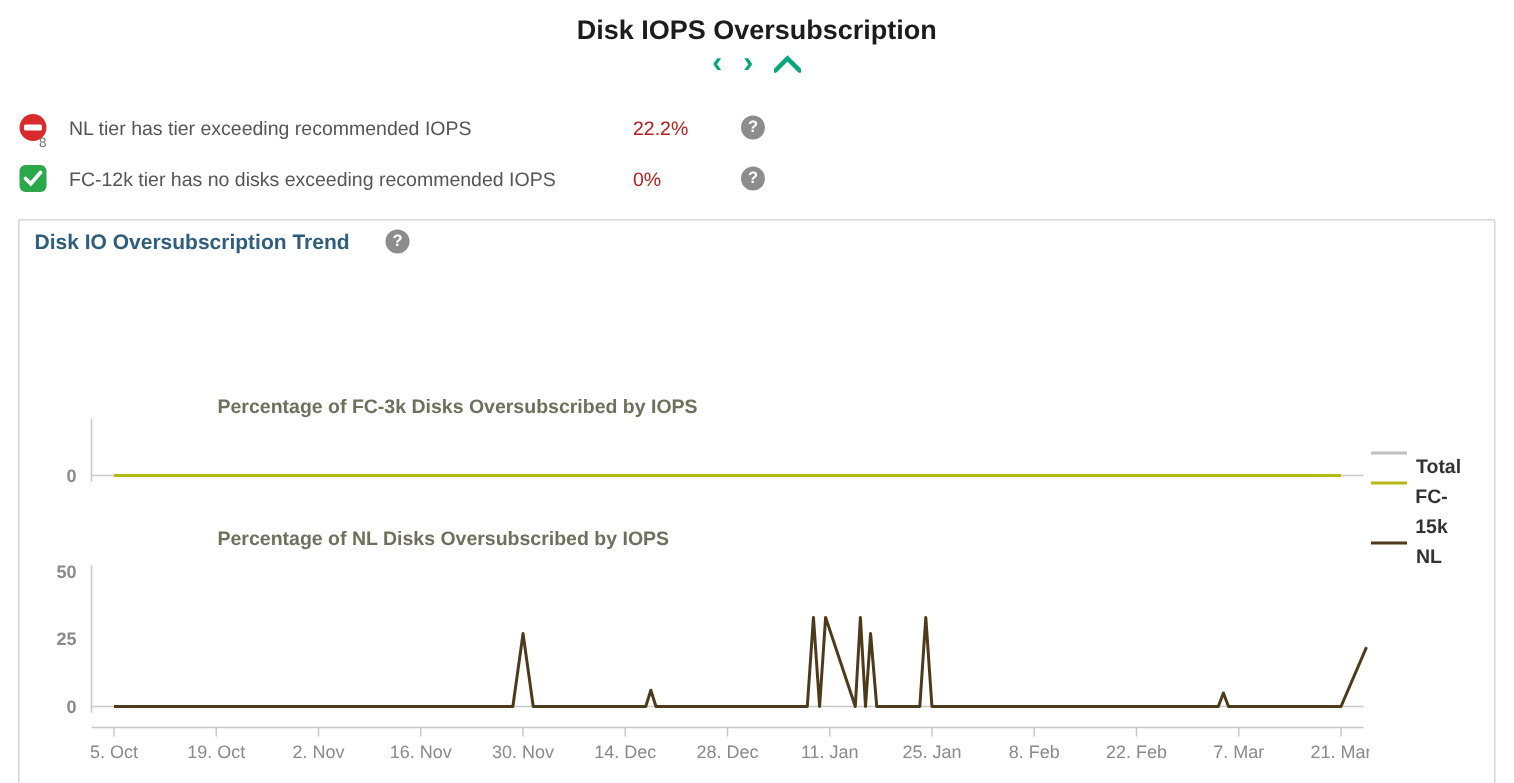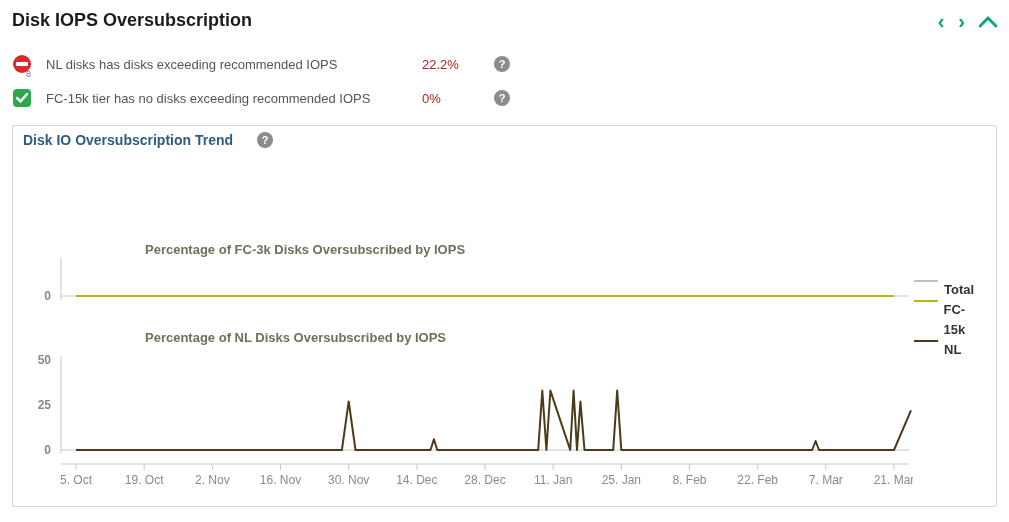--- a/index.html
+++ b/index.html
@@ -1,17 +1,17 @@
 <!DOCTYPE html>
 <html><head>
 <meta charset="utf-8">
 <style>
   html,body { margin:0; padding:0; font-family:"Segoe UI",Arial,sans-serif; font-size:13px; color:#333; background:#fff; }
   .wrap { width:1009px; height:522px; position:relative; box-sizing:border-box; padding:10px 12px; }
-  .header-row { display:flex; align-items:flex-start; }
+  .header-row { display:flex; align-items:center;flex-direction:column; }
   .title { font-size:18px; font-weight:700; color:#1c1c1c; flex:1; }
   .nav-icons { display:flex; gap:14px; align-items:center; color:#06a77d; }
   .nav-icons span, .nav-icons svg { cursor:pointer; }
   .status { margin-top:14px; }
   .status-row { display:flex; align-items:center; height:34px; }
   .status-icon { width:26px; flex:0 0 26px; position:relative; display:flex; justify-content:flex-start; }
   .desc { width:376px; padding-left:8px; color:#555; }
   .pct { width:72px; color:#b91c1c; }
   .help { display:flex; align-items:center; }
   .help-circle { width:16px; height:16px; border-radius:50%; background:#8c8c8c; color:#fff; font-size:11px; font-weight:700; display:flex; align-items:center; justify-content:center; cursor:pointer; }
@@ -48,34 +48,34 @@
 
   <div class="status">
     <div class="status-row">
       <div class="status-icon">
         <svg width="20" height="20" viewBox="0 0 20 20">
             <circle cx="10" cy="10" r="9" fill="#d92b2b"></circle>
             <rect x="4" y="8" width="12" height="4" rx="1" fill="#fff"></rect>
           </svg>
         <span class="sub-count">8</span>
       </div>
-      <div class="desc">NL disks has disks exceeding recommended IOPS</div>
+      <div class="desc">NL tier has tier exceeding recommended IOPS</div>
       <div class="pct">22.2%</div>
       <div class="help">
           <div class="help-circle">?</div>
         </div>
     </div>
     <div class="status-row">
       <div class="status-icon">
         <svg width="20" height="20" viewBox="0 0 20 20">
             <rect x="1" y="1" width="18" height="18" rx="4" fill="#2ba84a"></rect>
             <path d="M5 10 L8.5 13.5 L15 6" stroke="#fff" stroke-width="2.5" fill="none" stroke-linecap="round"></path>
           </svg>
       </div>
-      <div class="desc">FC-15k tier has no disks exceeding recommended IOPS</div>
+      <div class="desc">FC-12k tier has no disks exceeding recommended IOPS</div>
       <div class="pct">0%</div>
       <div class="help">
           <div class="help-circle">?</div>
         </div>
     </div>
   </div>
 
   <div class="panel">
     <div class="panel-title-row">
       <div class="panel-title">Disk IO Oversubscription Trend</div>

